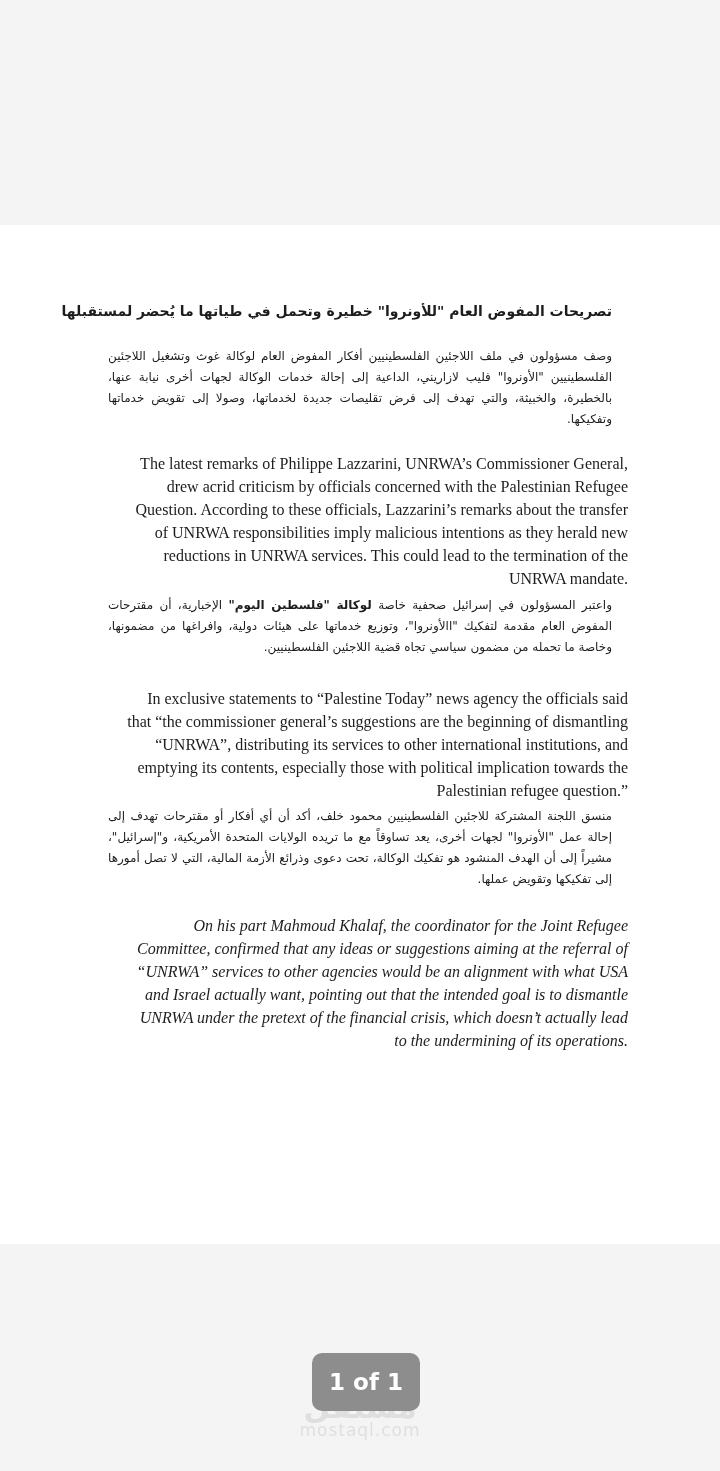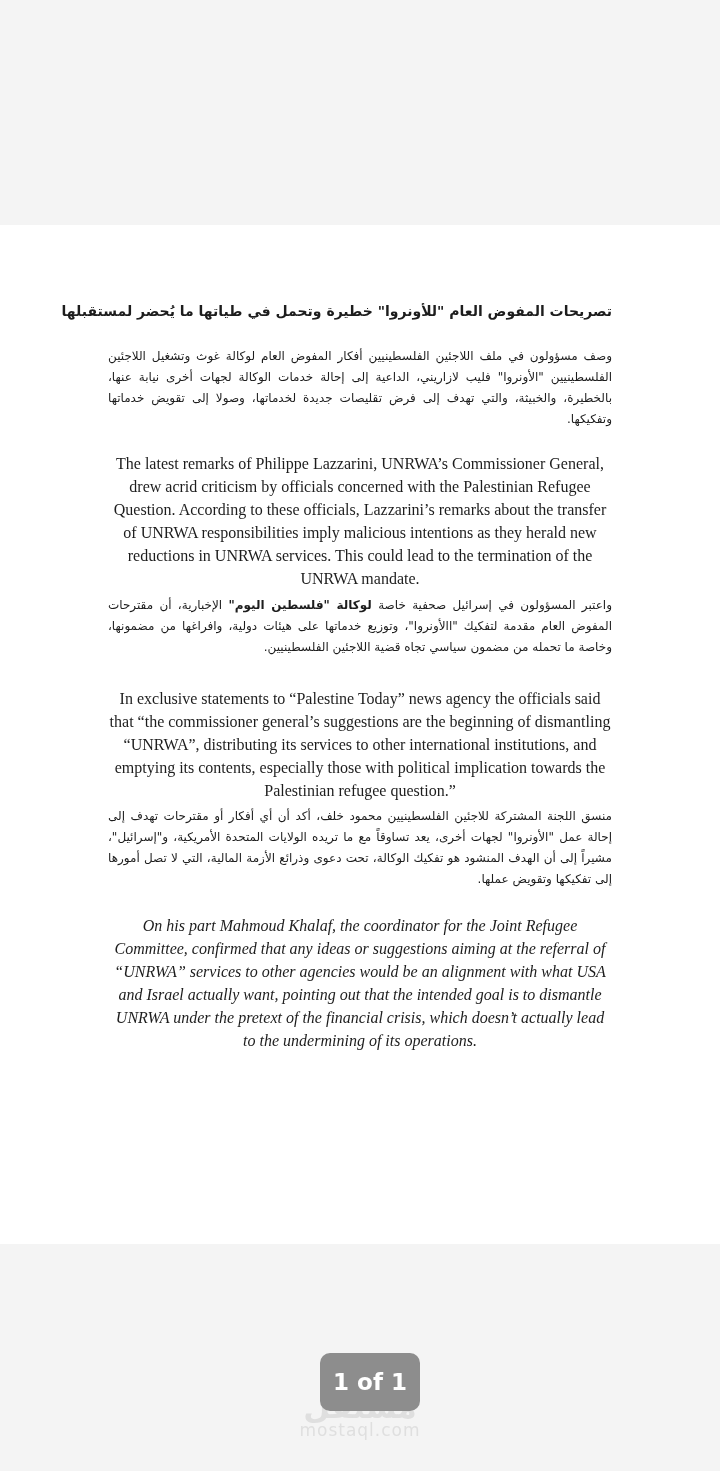--- a/index.html
+++ b/index.html
@@ -30,31 +30,32 @@
     font-weight: bold;
     font-size: 14px;
     line-height: 24px;
     text-align: right;
     white-space: nowrap;
   }
   .en {
     font-family: "Liberation Serif", serif;
     font-size: 16px;
     line-height: 23px;
-    text-align: center;
+    text-align: right;
+    margin-left: 16px;
   }
   .p-ar1 { top: 121px; }
   .p-en1 { top: 227px; }
   .p-ar2 { top: 370px; }
   .p-en2 { top: 462px; }
   .p-ar3 { top: 581px; }
   .p-en3 { top: 689px; font-style: italic; }
   .pager {
-    position: absolute; left: 320px; top: 1353px;
-    width: 100px; height: 58px;
+    position: absolute; left: 312px; top: 1353px;
+    width: 108px; height: 58px;
     background: #8d8d8d;
     border-radius: 10px;
     color: #ffffff;
     font-family: "DejaVu Sans", sans-serif;
     font-weight: bold;
     font-size: 23px;
     display: flex; align-items: center; justify-content: center;
     z-index: 2;
   }
   .watermark {

